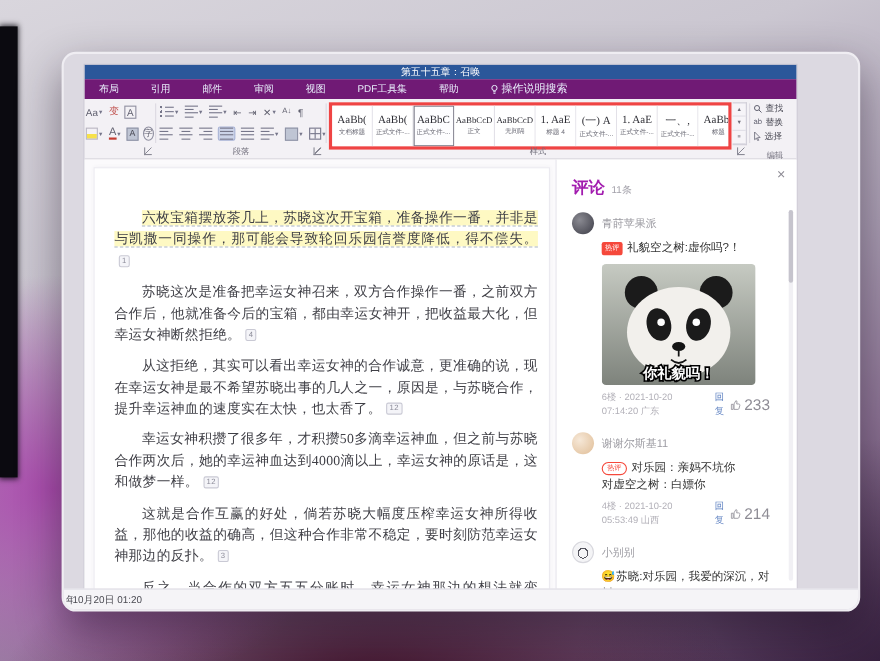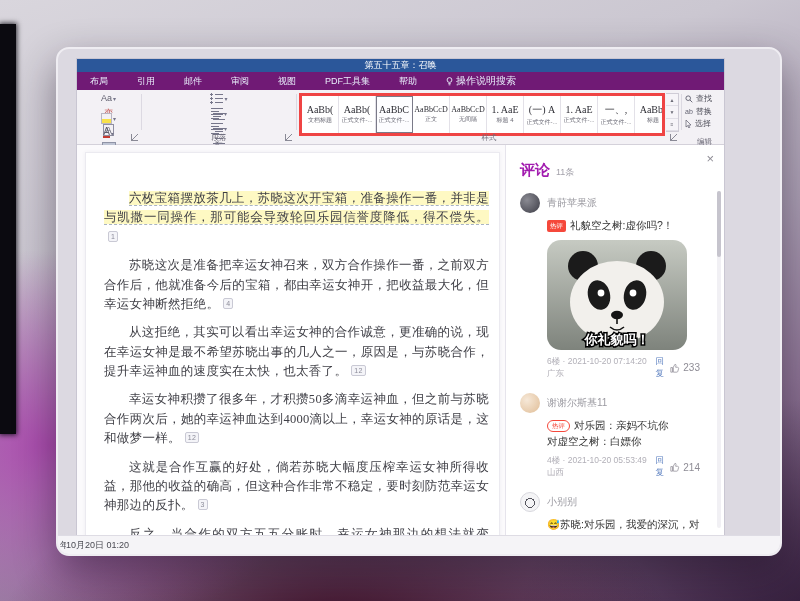--- a/index.html
+++ b/index.html
@@ -18,21 +18,21 @@
   
   .titlebar{height:13px;background:#2b579a;color:#fff;font-size:9px;display:flex;align-items:center;justify-content:center;flex:0 0 auto;}
   .tabsrow{height:18px;background:#701a75;display:flex;align-items:center;gap:29px;padding-left:13px;flex:0 0 auto;}
   .tab{color:#e8eefb;font-size:9px;cursor:default;white-space:nowrap;}
   .searchtab{display:flex;align-items:center;gap:3px;color:#e8eefb;font-size:10px;}
   
   .ribbon{height:54px;background:#f3f1f5;border-bottom:1px solid #d4d1da;position:relative;flex:0 0 auto;}
   .glabel{position:absolute;bottom:1px;font-size:7.5px;color:#716f7c;width:100%;text-align:center;}
   .gsep{position:absolute;top:4px;bottom:14px;width:1px;background:#dcd9e2;}
   .grp{position:absolute;top:0;height:100%;}
-  .rrow{display:flex;align-items:center;gap:4px;height:17px;padding-top:3px;flex-direction:column;}
+  .rrow{display:flex;align-items:center;gap:4px;height:17px;padding-top:3px;}
   .rbtn{display:flex;align-items:center;gap:1px;font-size:9px;color:#5f5f6e;padding:0 1px;cursor:default;}
   .caret{font-size:6px;color:#76768a;}
   .icon-lines{width:12px;height:11px;background-repeat:no-repeat;display:inline-block;
     background-image:linear-gradient(#76768a,#76768a),linear-gradient(#76768a,#76768a),linear-gradient(#76768a,#76768a),linear-gradient(#76768a,#76768a);
     background-size:12px 1.4px,8px 1.4px,12px 1.4px,8px 1.4px;background-position:0 0,0 3.2px,0 6.4px,0 9.6px;}
   .al-c{background-position:0 0,2px 3.2px,0 6.4px,2px 9.6px;}
   .al-r{background-position:0 0,4px 3.2px,0 6.4px,4px 9.6px;}
   .al-j{background-size:12px 1.4px,12px 1.4px,12px 1.4px,12px 1.4px;}
   .i-bullets{width:13px;height:11px;display:inline-block;background-repeat:no-repeat;
     background-image:radial-gradient(circle,#76768a 1.1px,transparent 1.2px),radial-gradient(circle,#76768a 1.1px,transparent 1.2px),radial-gradient(circle,#76768a 1.1px,transparent 1.2px),
@@ -83,24 +83,24 @@
   .crow{display:flex;align-items:center;gap:7px;}
   .avatar{width:20px;height:20px;border-radius:50%;flex:0 0 auto;}
   .av1{background:radial-gradient(circle at 35% 35%,#8a8a92,#3c3c46);}
   .av2{background:radial-gradient(circle at 35% 35%,#f6e8d8,#e0bd96);}
   .av3{background:#f4f4f6;border:1px solid #d8d8de;box-sizing:border-box;
     background-image:radial-gradient(circle at 50% 55%,transparent 4px,#55555e 4px 5px,transparent 5px);}
   .cname{font-size:10px;color:#9b9aa1;}
   .cbody{margin:5px 0 0 27px;font-size:10.5px;color:#333;line-height:1.5;}
   .badge-solid{display:inline-block;background:#f5483b;color:#fff;font-size:6.5px;border-radius:2px;padding:1px 3px;margin-right:4px;vertical-align:1px;}
   .badge-pill{display:inline-block;border:1px solid #f5483b;color:#f5483b;font-size:6.5px;border-radius:7px;padding:0 4px;margin-right:4px;vertical-align:1px;}
-  .cimg{margin:6px 0 0 27px;width:140px;height:110px;border-radius:14px;overflow:hidden;display:block;}
+  .cimg{margin:6px 0 0 27px;width:140px;height:110px;border-radius:4px;overflow:hidden;display:block;}
   .cmeta{margin:6px 0 0 27px;display:flex;align-items:center;font-size:8.5px;color:#b2b0b8;}
   .creply{color:#5b7fc0;margin-left:5px;cursor:default;}
-  .clike{margin-left:auto;display:flex;align-items:center;gap:3px;color:#8e8c95;font-size:10px;padding-right:10px;}
+  .clike{margin-left:auto;display:flex;align-items:center;gap:3px;color:#8e8c95;font-size:14px;padding-right:10px;}
   
   .statusbar{position:absolute;left:0;right:0;bottom:0;height:18px;background:#f5f4f7;border-top:1px solid #deDCe4;display:flex;align-items:center;
     font-size:9px;color:#4a4a52;padding-left:2px;}
   .sprefix{display:inline-block;width:6px;overflow:hidden;white-space:nowrap;}
   svg{display:block;}
 </style>
 </head>
 <body>
 
 <div class="stage">

